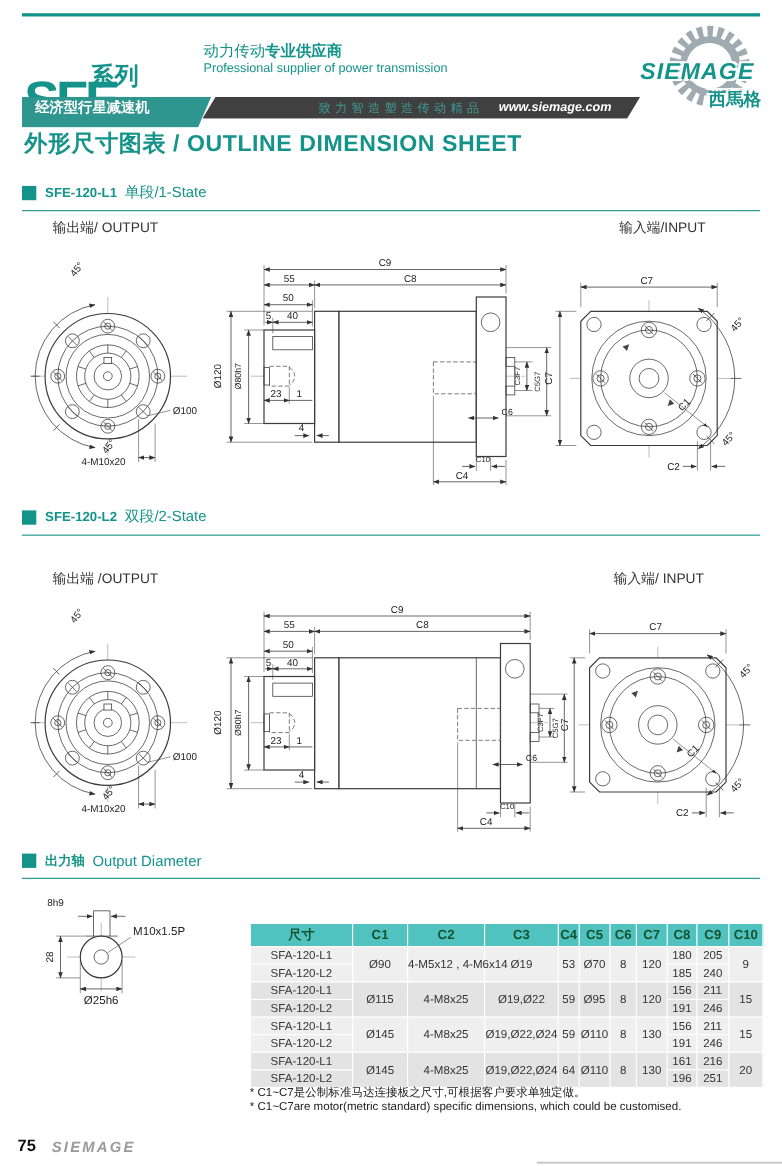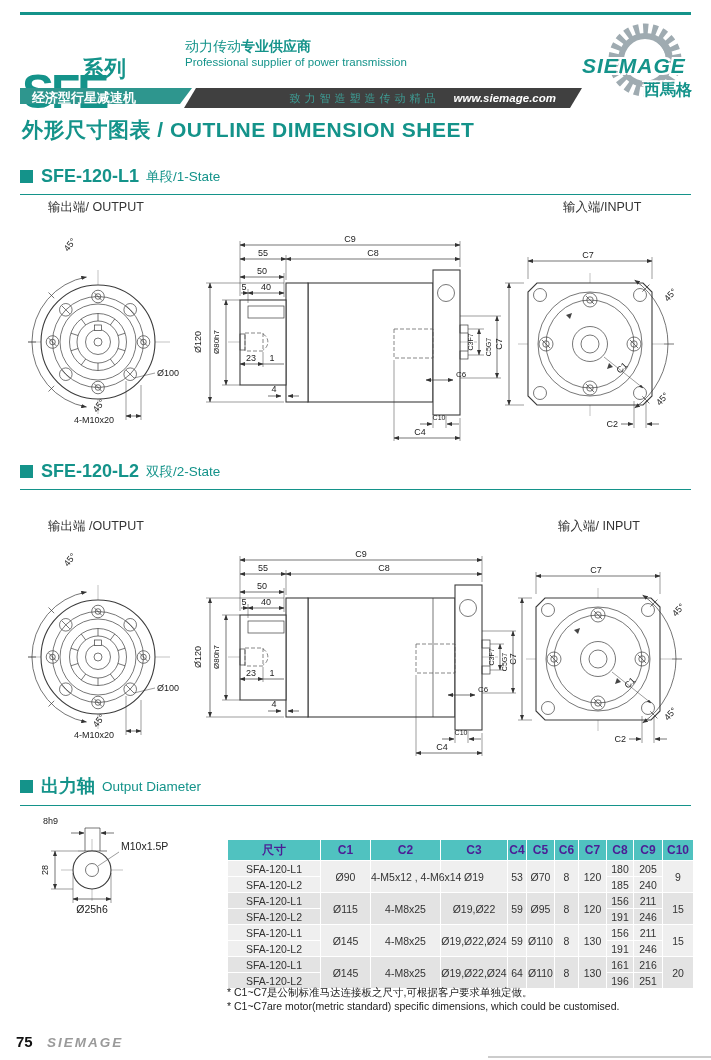--- a/index.html
+++ b/index.html
@@ -7,21 +7,21 @@
           font-family:"Liberation Sans", sans-serif; overflow:hidden; }
 
   
   .top-rule { position:absolute; left:20px; top:12px; width:671px; height:2.5px; background:#14938A; }
   .sfe-big { position:absolute; left:22px; top:24px; color:#14938A; font-weight:bold;
              font-size:48px; letter-spacing:-3px; line-height:1;margin-top:44px; }
   .sfe-suffix { position:absolute; left:82px; top:54px; color:#14938A; font-size:22px; font-weight:bold; }
   .tag-cn { position:absolute; left:185px; top:38px; color:#14938A; font-size:14px; }
   .tag-cn b { font-weight:bold; }
   .tag-en { position:absolute; left:185px; top:56px; color:#14938A; font-size:11.5px; }
-  .band-dark { position:absolute; left:20px; top:88px; width:160px; height:16px; background:#2E968E;
+  .band-dark { position:absolute; left:20px; top:88px; width:160px; height:28px; background:#2E968E;
                color:#fff; font-size:13px; font-weight:bold; line-height:20px; padding-left:12px;
                clip-path:polygon(0 0,100% 0,calc(100% - 12px) 100%,0 100%); }
   .band-light { position:absolute; left:184px; top:88px; width:398px; height:20px; background:#404040;
                 clip-path:polygon(12px 0,100% 0,calc(100% - 12px) 100%,0 100%);
                 display:flex; align-items:center; justify-content:flex-end; }
   .band-slogan { color:#3D9C94; font-size:11px; letter-spacing:4px; }
   .band-url { color:#fff; font-size:11.5px; font-weight:bold; font-style:italic; margin:0 26px 0 14px; }
   .logo { position:absolute; left:580px; top:16px; width:131px; height:92px; }
   .logo svg { position:absolute; left:18px; top:0; }
   .logo-name { position:absolute; left:2px; top:38px; width:129px; color:#14938A; font-size:21px;
@@ -30,39 +30,39 @@
   .logo-cn { position:absolute; left:64px; top:64px; color:#14938A; font-size:16px; font-weight:bold;
              text-shadow:-2px -2px 0 #fff,2px -2px 0 #fff,-2px 2px 0 #fff,2px 2px 0 #fff; }
 
   .page-title { position:absolute; left:22px; top:116px; color:#14938A; font-size:21px;
                 font-weight:bold; letter-spacing:0.5px;text-align:right; }
 
   
   .sec { position:absolute; left:20px; width:671px; border-bottom:1.5px solid #14938A;
          padding-bottom:7px; display:flex; align-items:center; }
   .sec-sq { width:13px; height:13px; background:#14938A; margin-right:8px; }
-  .sec-model { color:#14938A; font-size:18px; font-weight:bold; }
+  .sec-model { color:#14938A; font-size:12px; font-weight:bold; }
   .sec-stage { color:#14938A; font-size:13.5px; margin-left:7px; }
   .end-label { position:absolute; color:#333; font-size:12.5px; }
 
   
   svg text { font-family:"Liberation Sans", sans-serif; font-size:9px; fill:#222; }
   svg text.t8 { font-size:8px; } svg text.t7 { font-size:7px; }
   .ol { fill:none; stroke:#3c3c3c; stroke-width:1.1; }
   .tl { fill:none; stroke:#3c3c3c; stroke-width:0.7; }
   .dl { fill:none; stroke:#3a3a3a; stroke-width:0.7; }
   .xl { fill:none; stroke:#3a3a3a; stroke-width:0.5; }
   .cl { fill:none; stroke:#9a9a9a; stroke-width:0.6; }
   .hd { fill:none; stroke:#555; stroke-width:0.7; stroke-dasharray:4 2; }
   .wf { fill:#fff; }
 
   
   .dim-table { position:absolute; left:227px; top:839px; border-collapse:collapse; table-layout:fixed;
                width:466px; }
-  .dim-table th { background:#50C2C0; color:#4c1d95; font-size:12px; font-weight:bold; height:20px;
+  .dim-table th { background:#50C2C0; color:#14532d; font-size:12px; font-weight:bold; height:20px;
                   border:1px solid #fff; padding:0; }
   .dim-table td { font-size:10.5px; color:#333; text-align:center; height:15px; border:1px solid #fff;
                   padding:0; white-space:nowrap; overflow:visible; }
   .ga td, td.ga { background:#EFEFEF; }
   .gb td, td.gb { background:#E3E3E3; }
   .note { position:absolute; left:227px; color:#222; font-size:10.5px; }
 
   
   .pg-num { position:absolute; left:16px; top:1033px; color:#111; font-size:15px; font-weight:bold; }
   .pg-brand { position:absolute; left:47px; top:1035px; color:#9a9a9a; font-size:13.5px;

